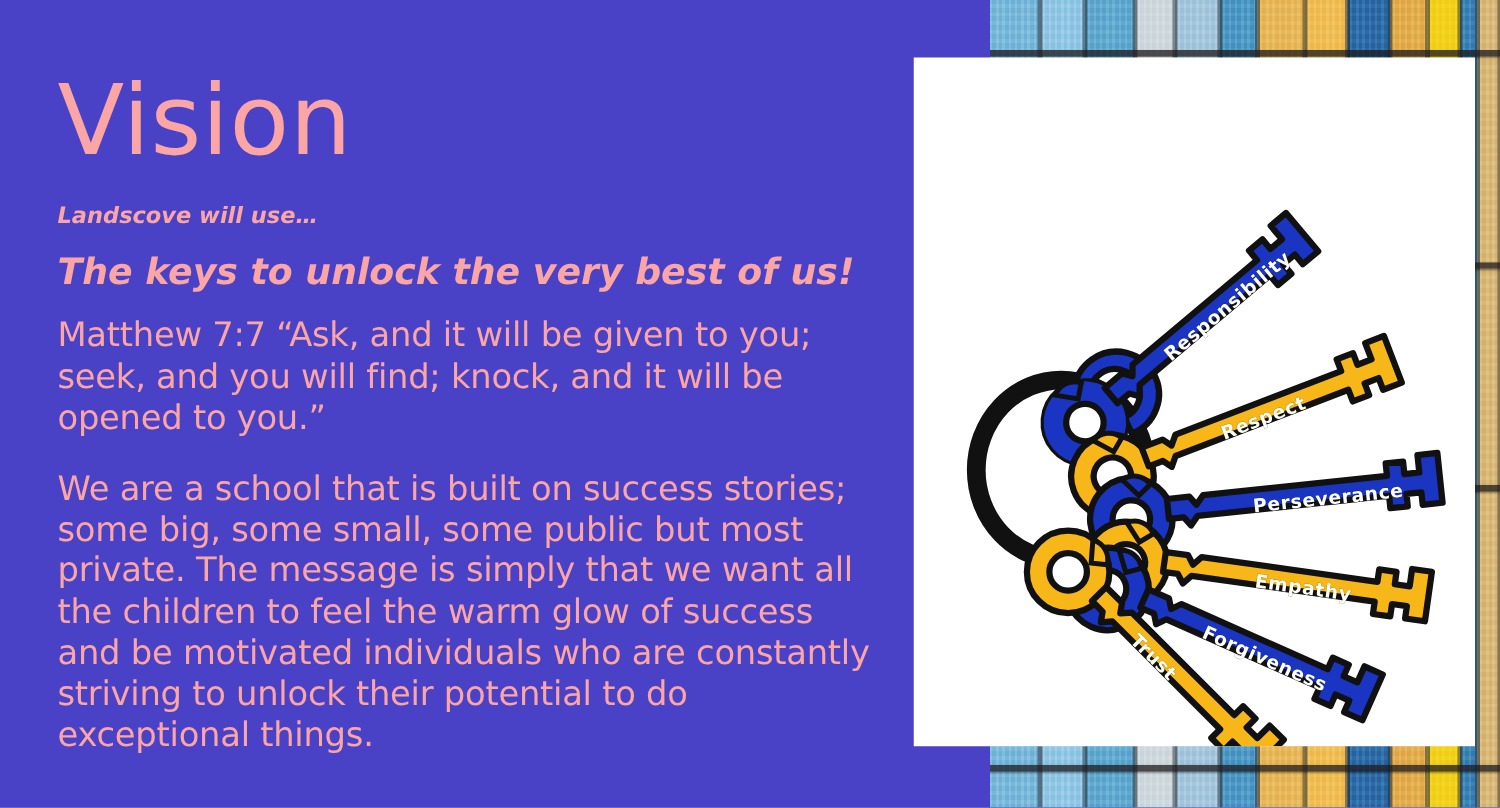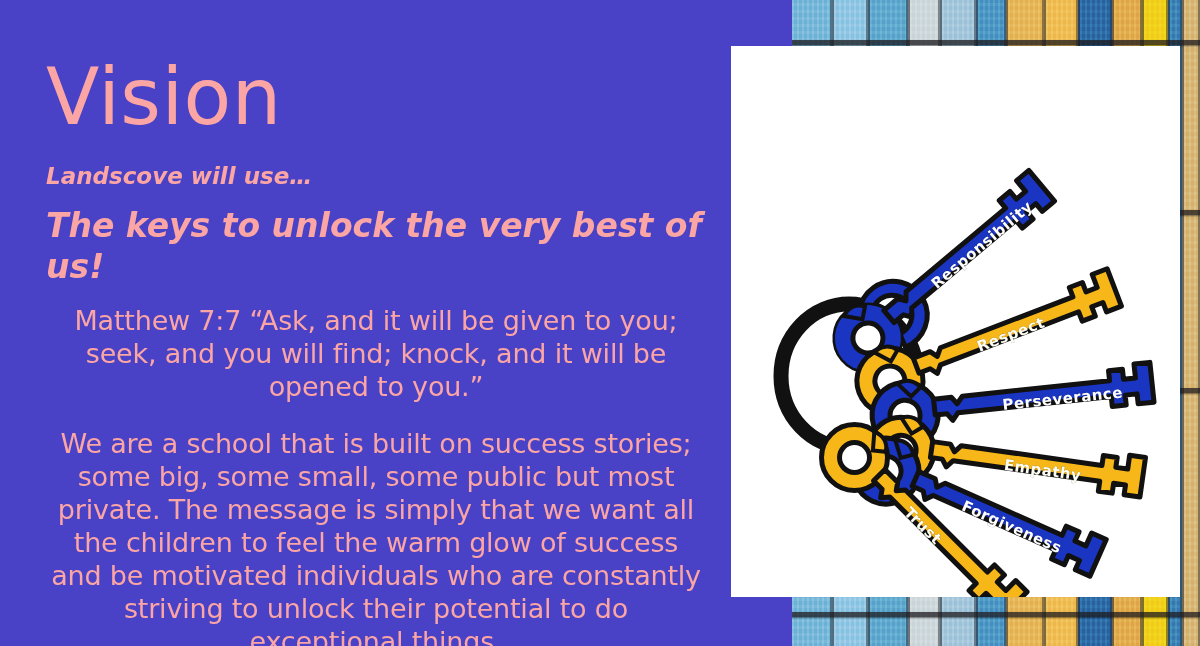--- a/index.html
+++ b/index.html
@@ -42,29 +42,28 @@
   }
   .text-col{
     position:absolute;left:46px;top:0;width:660px;color:#fca5a5;
   }
   .title{
     font-size:78px;line-height:1;font-weight:400;margin:0;
     padding-top:58px;letter-spacing:.5px;
     font-family:"DejaVu Sans","Liberation Sans",sans-serif;
   }
   .sub1{
-    font-size:23px;font-style:italic;font-weight:700;margin:26px 0 0 0;line-height:1.25;
+    font-size:18px;font-style:italic;font-weight:700;margin:26px 0 0 0;line-height:1.25;
   }
   .sub2{
-    font-size:33px;font-style:italic;font-weight:700;margin:14px 0 0 0;line-height:1.25;
+    font-size:29px;font-style:italic;font-weight:700;margin:14px 0 0 0;line-height:1.25;
   }
   .para{
     font-size:27px;font-weight:400;margin:14px 0 0 0;line-height:1.22;
     letter-spacing:-.2px;
-    text-align:center;
   }
   .para.scripture{margin-top:18px;}
   .para.body{margin-top:24px;}
 
   
   .keys-card{
     position:absolute;left:731px;top:46px;width:449px;height:551px;
     background:#ffffff;overflow:hidden;
   }
   .keys-card svg{display:block;width:100%;height:100%;}

